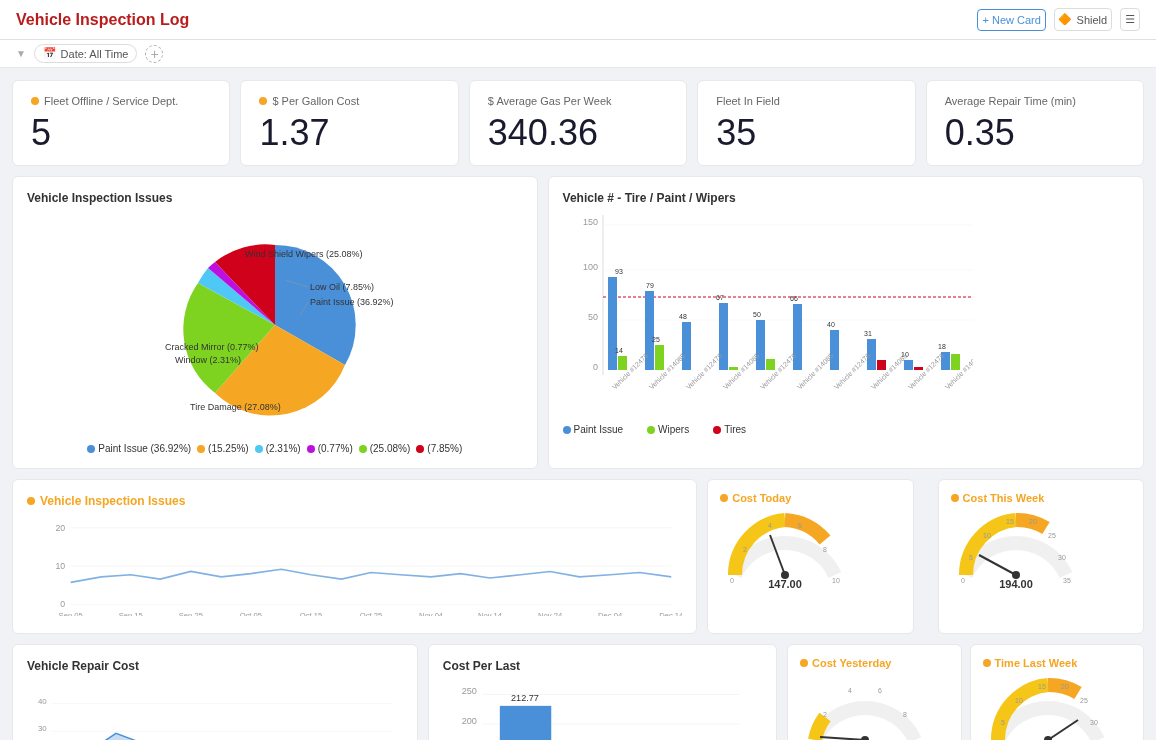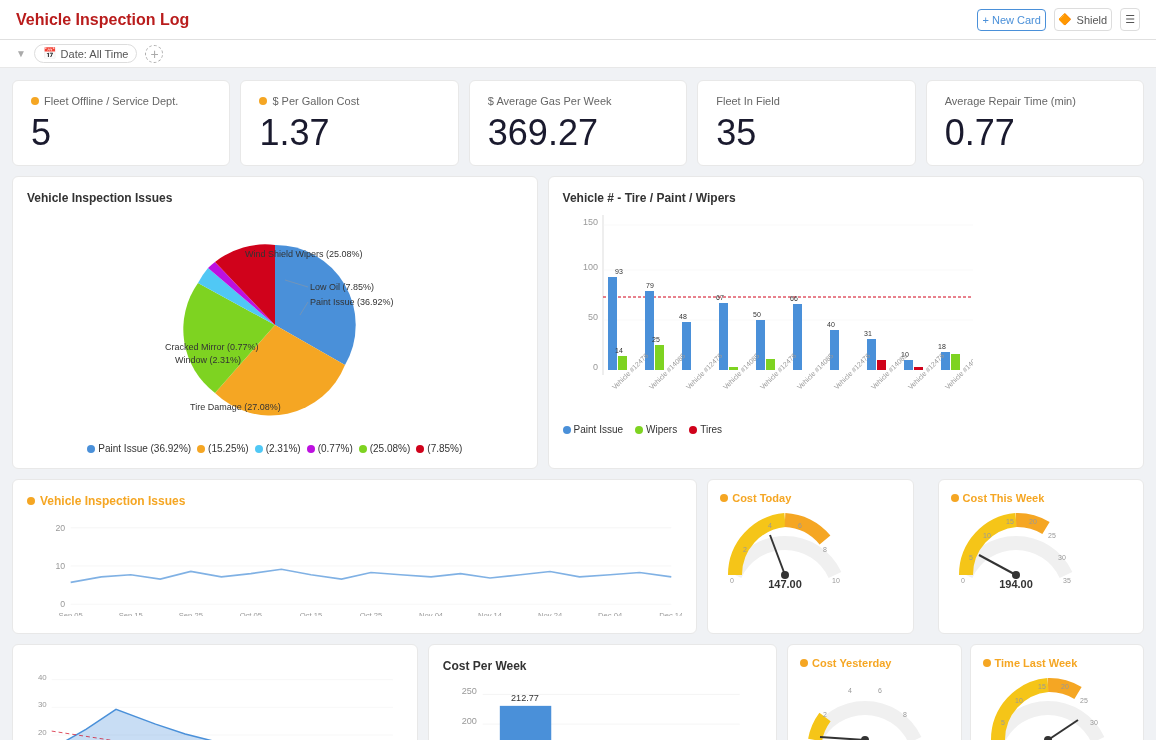--- a/index.html
+++ b/index.html
@@ -27,21 +27,21 @@
     
     
     .charts-row { display: flex; gap: 10px; }
     .chart-card { background: white; border-radius: 6px; padding: 14px; border: 1px solid #e8e8e8; }
     .chart-title { font-size: 12px; font-weight: 600; color: #333; margin-bottom: 10px; }
     .chart-card-left { flex: 1.4; }
     .chart-card-right { flex: 1.6; }
     .pie-legend { display: flex; flex-wrap: wrap; gap: 6px; margin-top: 8px; justify-content: center; font-size: 10px; }
     .legend-item { display: flex; align-items: center; gap: 3px; }
     .legend-dot { width: 8px; height: 8px; border-radius: 50%; }
-    .bar-chart-legend { display: flex; gap: 12px; margin-top: 6px; font-size: 10px; }
+    .bar-chart-legend { display: flex; gap: 24px; margin-top: 6px; font-size: 10px; }
     .line-card { background: white; border-radius: 6px; padding: 14px; border: 1px solid #e8e8e8; flex: 1; }
     .line-card-title { font-size: 12px; font-weight: 600; color: #f5a623; margin-bottom: 8px; display: flex; align-items: center; gap: 5px; }
     
     
     .bottom-row { display: flex; gap: 10px; }
     .cost-mini { flex: 1; background: white; border-radius: 6px; padding: 12px; border: 1px solid #e8e8e8; }
     .cost-title { font-size: 11px; font-weight: 600; color: #f5a623; margin-bottom: 6px; display: flex; align-items: center; gap: 4px; }
     
     
     svg text { font-family: -apple-system, sans-serif; }
@@ -84,33 +84,33 @@
       <div class="kpi-label">
         <div class="kpi-dot dot-orange"></div>
         <span>$ Per Gallon Cost</span>
       </div>
       <div class="kpi-value">1.37</div>
     </div>
     <div class="kpi-card">
       <div class="kpi-label">
         <span>$ Average Gas Per Week</span>
       </div>
-      <div class="kpi-value">369.27</div>
+      <div class="kpi-value">340.36</div>
     </div>
     <div class="kpi-card">
       <div class="kpi-label">
         <span>Fleet In Field</span>
       </div>
       <div class="kpi-value">35</div>
     </div>
     <div class="kpi-card">
       <div class="kpi-label">
         <span>Average Repair Time (min)</span>
       </div>
-      <div class="kpi-value">0.77</div>
+      <div class="kpi-value">0.35</div>
     </div>
   </div>
 
   <div class="charts-row">
 
     <div class="chart-card chart-card-left">
       <div class="chart-title">Vehicle Inspection Issues</div>
       <div style="display:flex; justify-content:center; padding: 10px 0;">
         <svg width="320" height="200">
 
@@ -333,20 +333,21 @@
           <text x="107" y="50" font-size="7" fill="#999">30</text>
           <text x="112" y="73" font-size="7" fill="#999">35</text>
         </svg>
       </div>
     </div>
   </div>
 
   <div class="bottom-row">
 
     <div class="chart-card" style="flex:1;">
+      <div class="chart-title">Vehicle Repair Cost</div>
       <svg width="100%" height="160" viewBox="0 0 380 140">
 
         <text x="20" y="10" font-size="8" fill="#999" text-anchor="end">40</text>
         <text x="20" y="38" font-size="8" fill="#999" text-anchor="end">30</text>
         <text x="20" y="66" font-size="8" fill="#999" text-anchor="end">20</text>
         <text x="20" y="94" font-size="8" fill="#999" text-anchor="end">10</text>
         <text x="20" y="122" font-size="8" fill="#999" text-anchor="end">0</text>
         <text x="20" y="137" font-size="8" fill="#999" text-anchor="end">-10</text>
 
         <line x1="25" y1="10" x2="370" y2="10" stroke="#eee" stroke-width="0.5"></line>
@@ -361,21 +362,21 @@
 
         <line x1="25" y1="62" x2="370" y2="115" stroke="#d0021b" stroke-width="1" stroke-dasharray="4,3" opacity="0.7"></line>
 
         <text x="90" y="135" font-size="8" fill="#999" text-anchor="middle">Sep</text>
         <text x="200" y="135" font-size="8" fill="#999" text-anchor="middle">Oct</text>
         <text x="310" y="135" font-size="8" fill="#999" text-anchor="middle">Nov</text>
       </svg>
     </div>
 
     <div class="chart-card" style="flex:0.85;">
-      <div class="chart-title">Cost Per Week</div>
+      <div class="chart-title">Cost Per Last</div>
       <svg width="100%" height="160" viewBox="0 0 260 140">
 
         <text x="20" y="10" font-size="8" fill="#999" text-anchor="end">250</text>
         <text x="20" y="36" font-size="8" fill="#999" text-anchor="end">200</text>
         <text x="20" y="62" font-size="8" fill="#999" text-anchor="end">150</text>
         <text x="20" y="88" font-size="8" fill="#999" text-anchor="end">100</text>
         <text x="20" y="114" font-size="8" fill="#999" text-anchor="end">50</text>
         <text x="20" y="130" font-size="8" fill="#999" text-anchor="end">0</text>
 
         <line x1="25" y1="10" x2="250" y2="10" stroke="#eee" stroke-width="0.5"></line>

